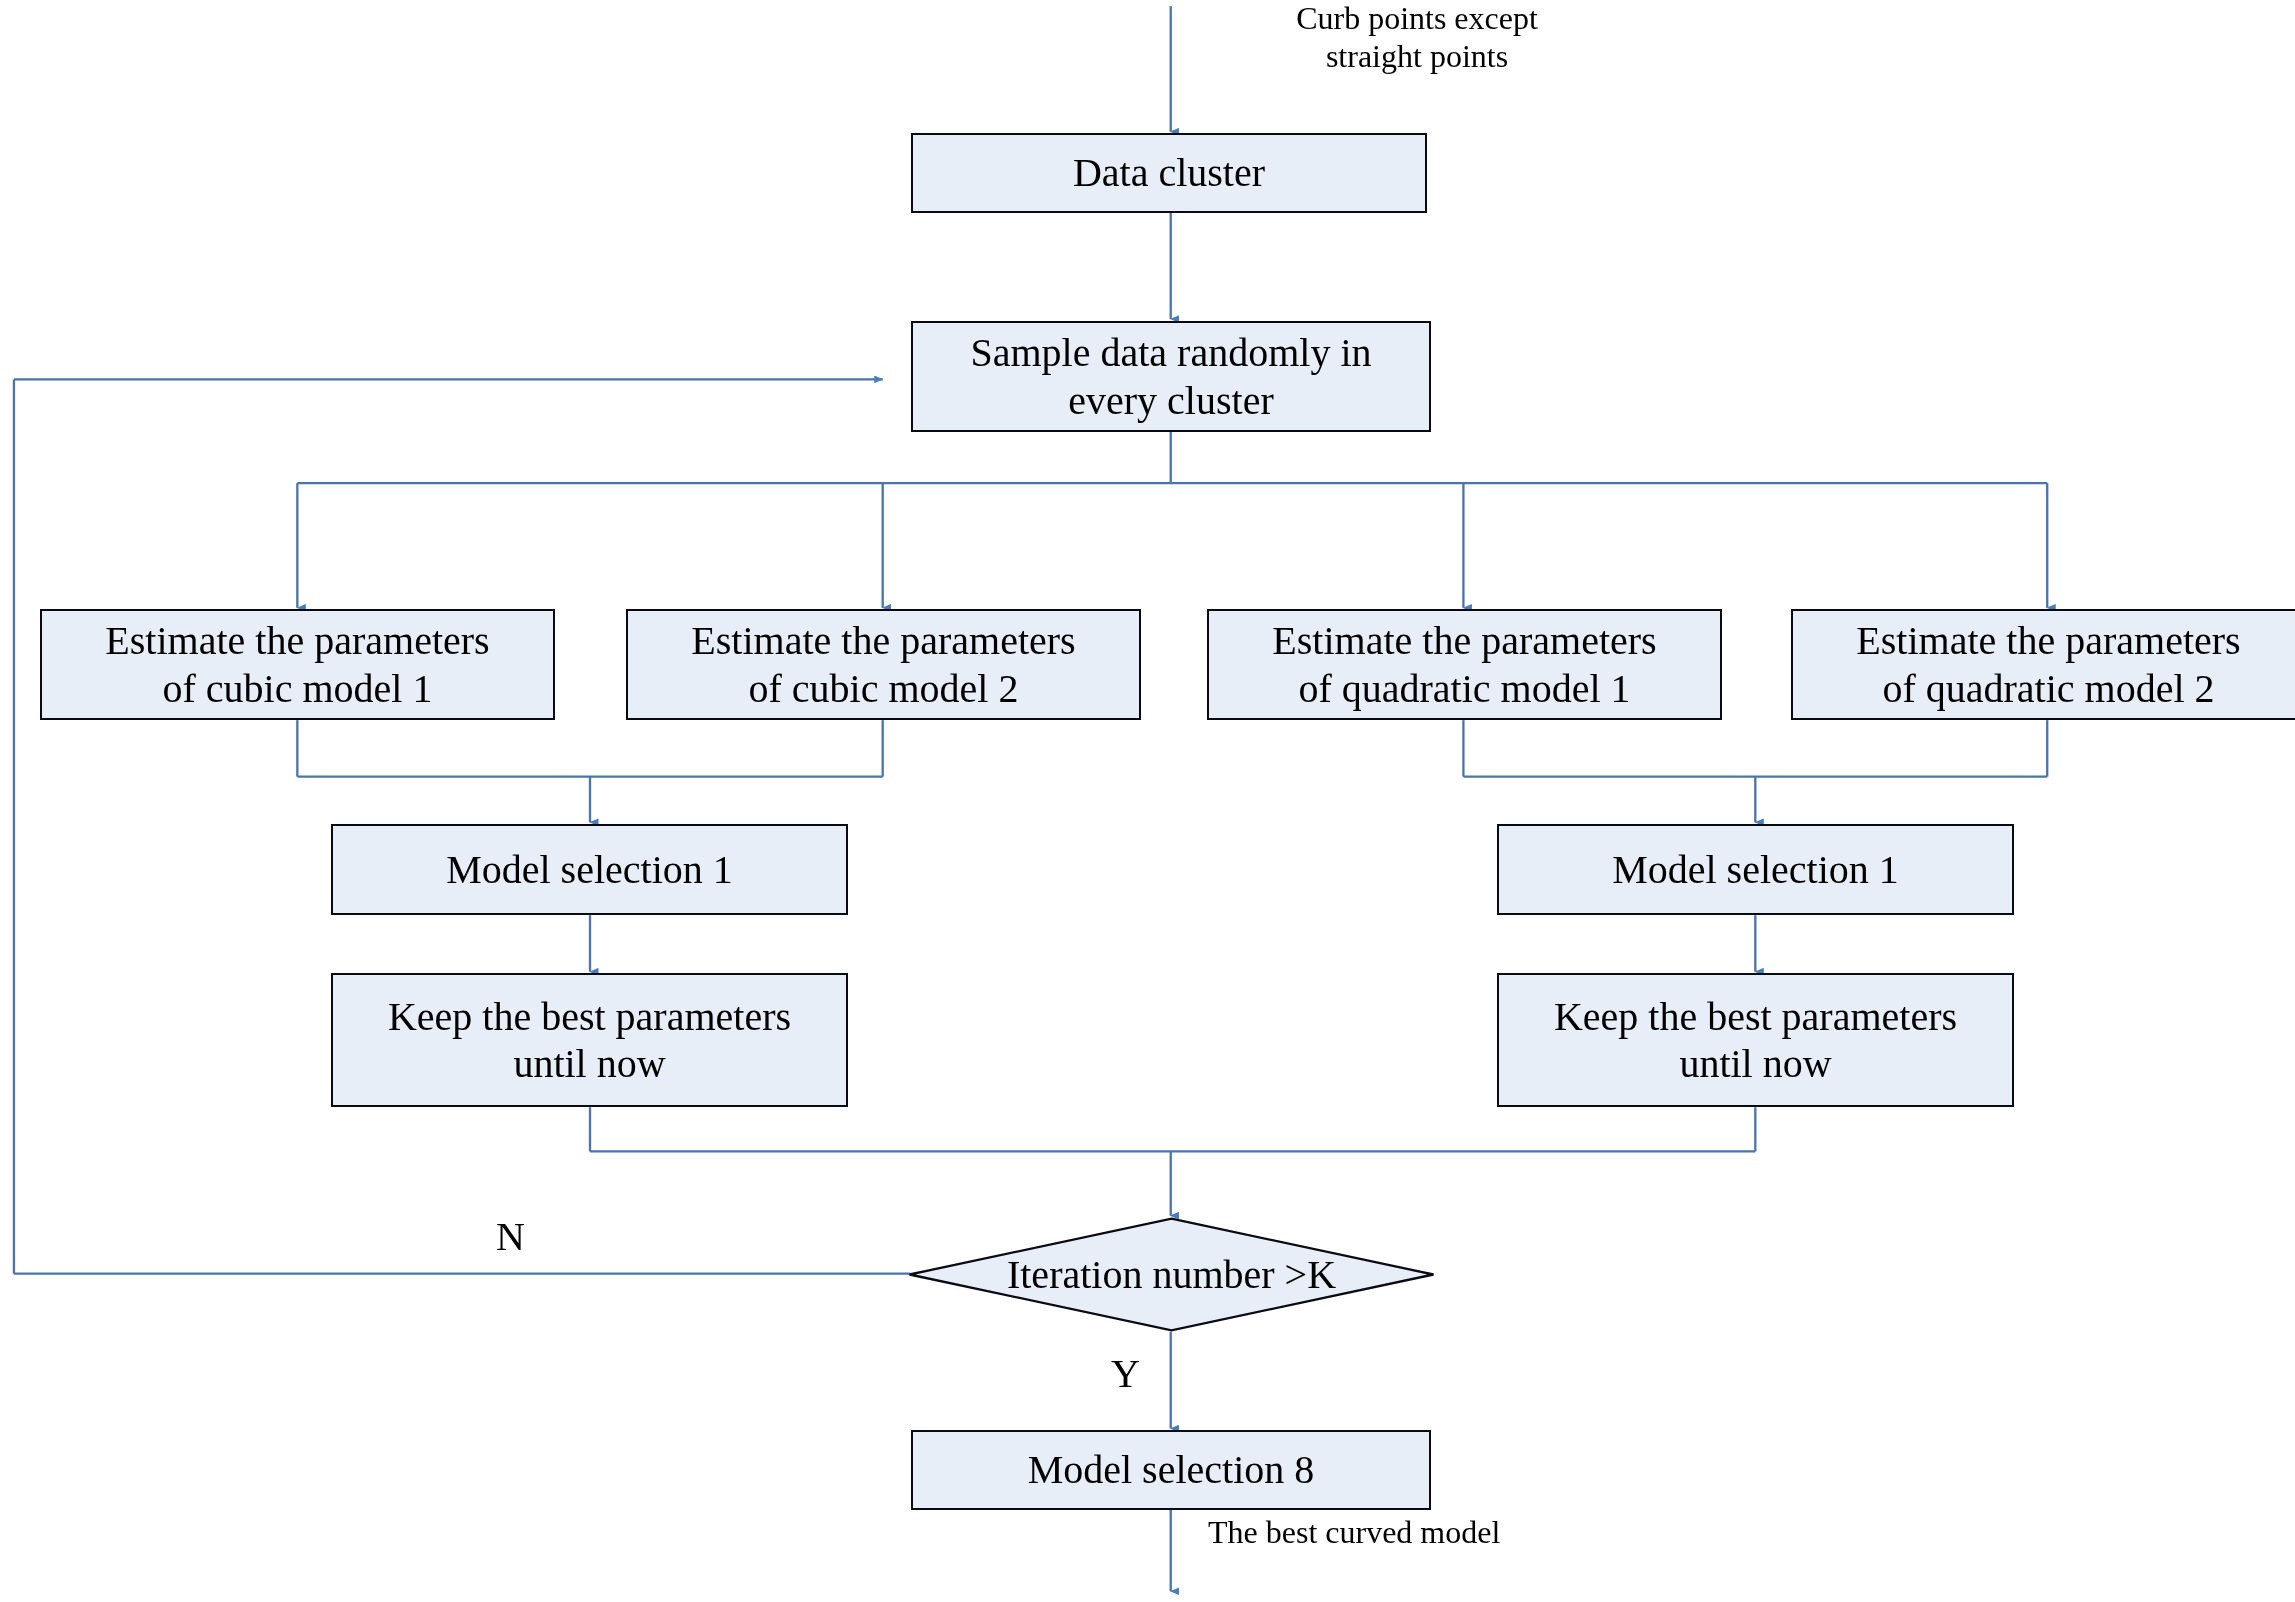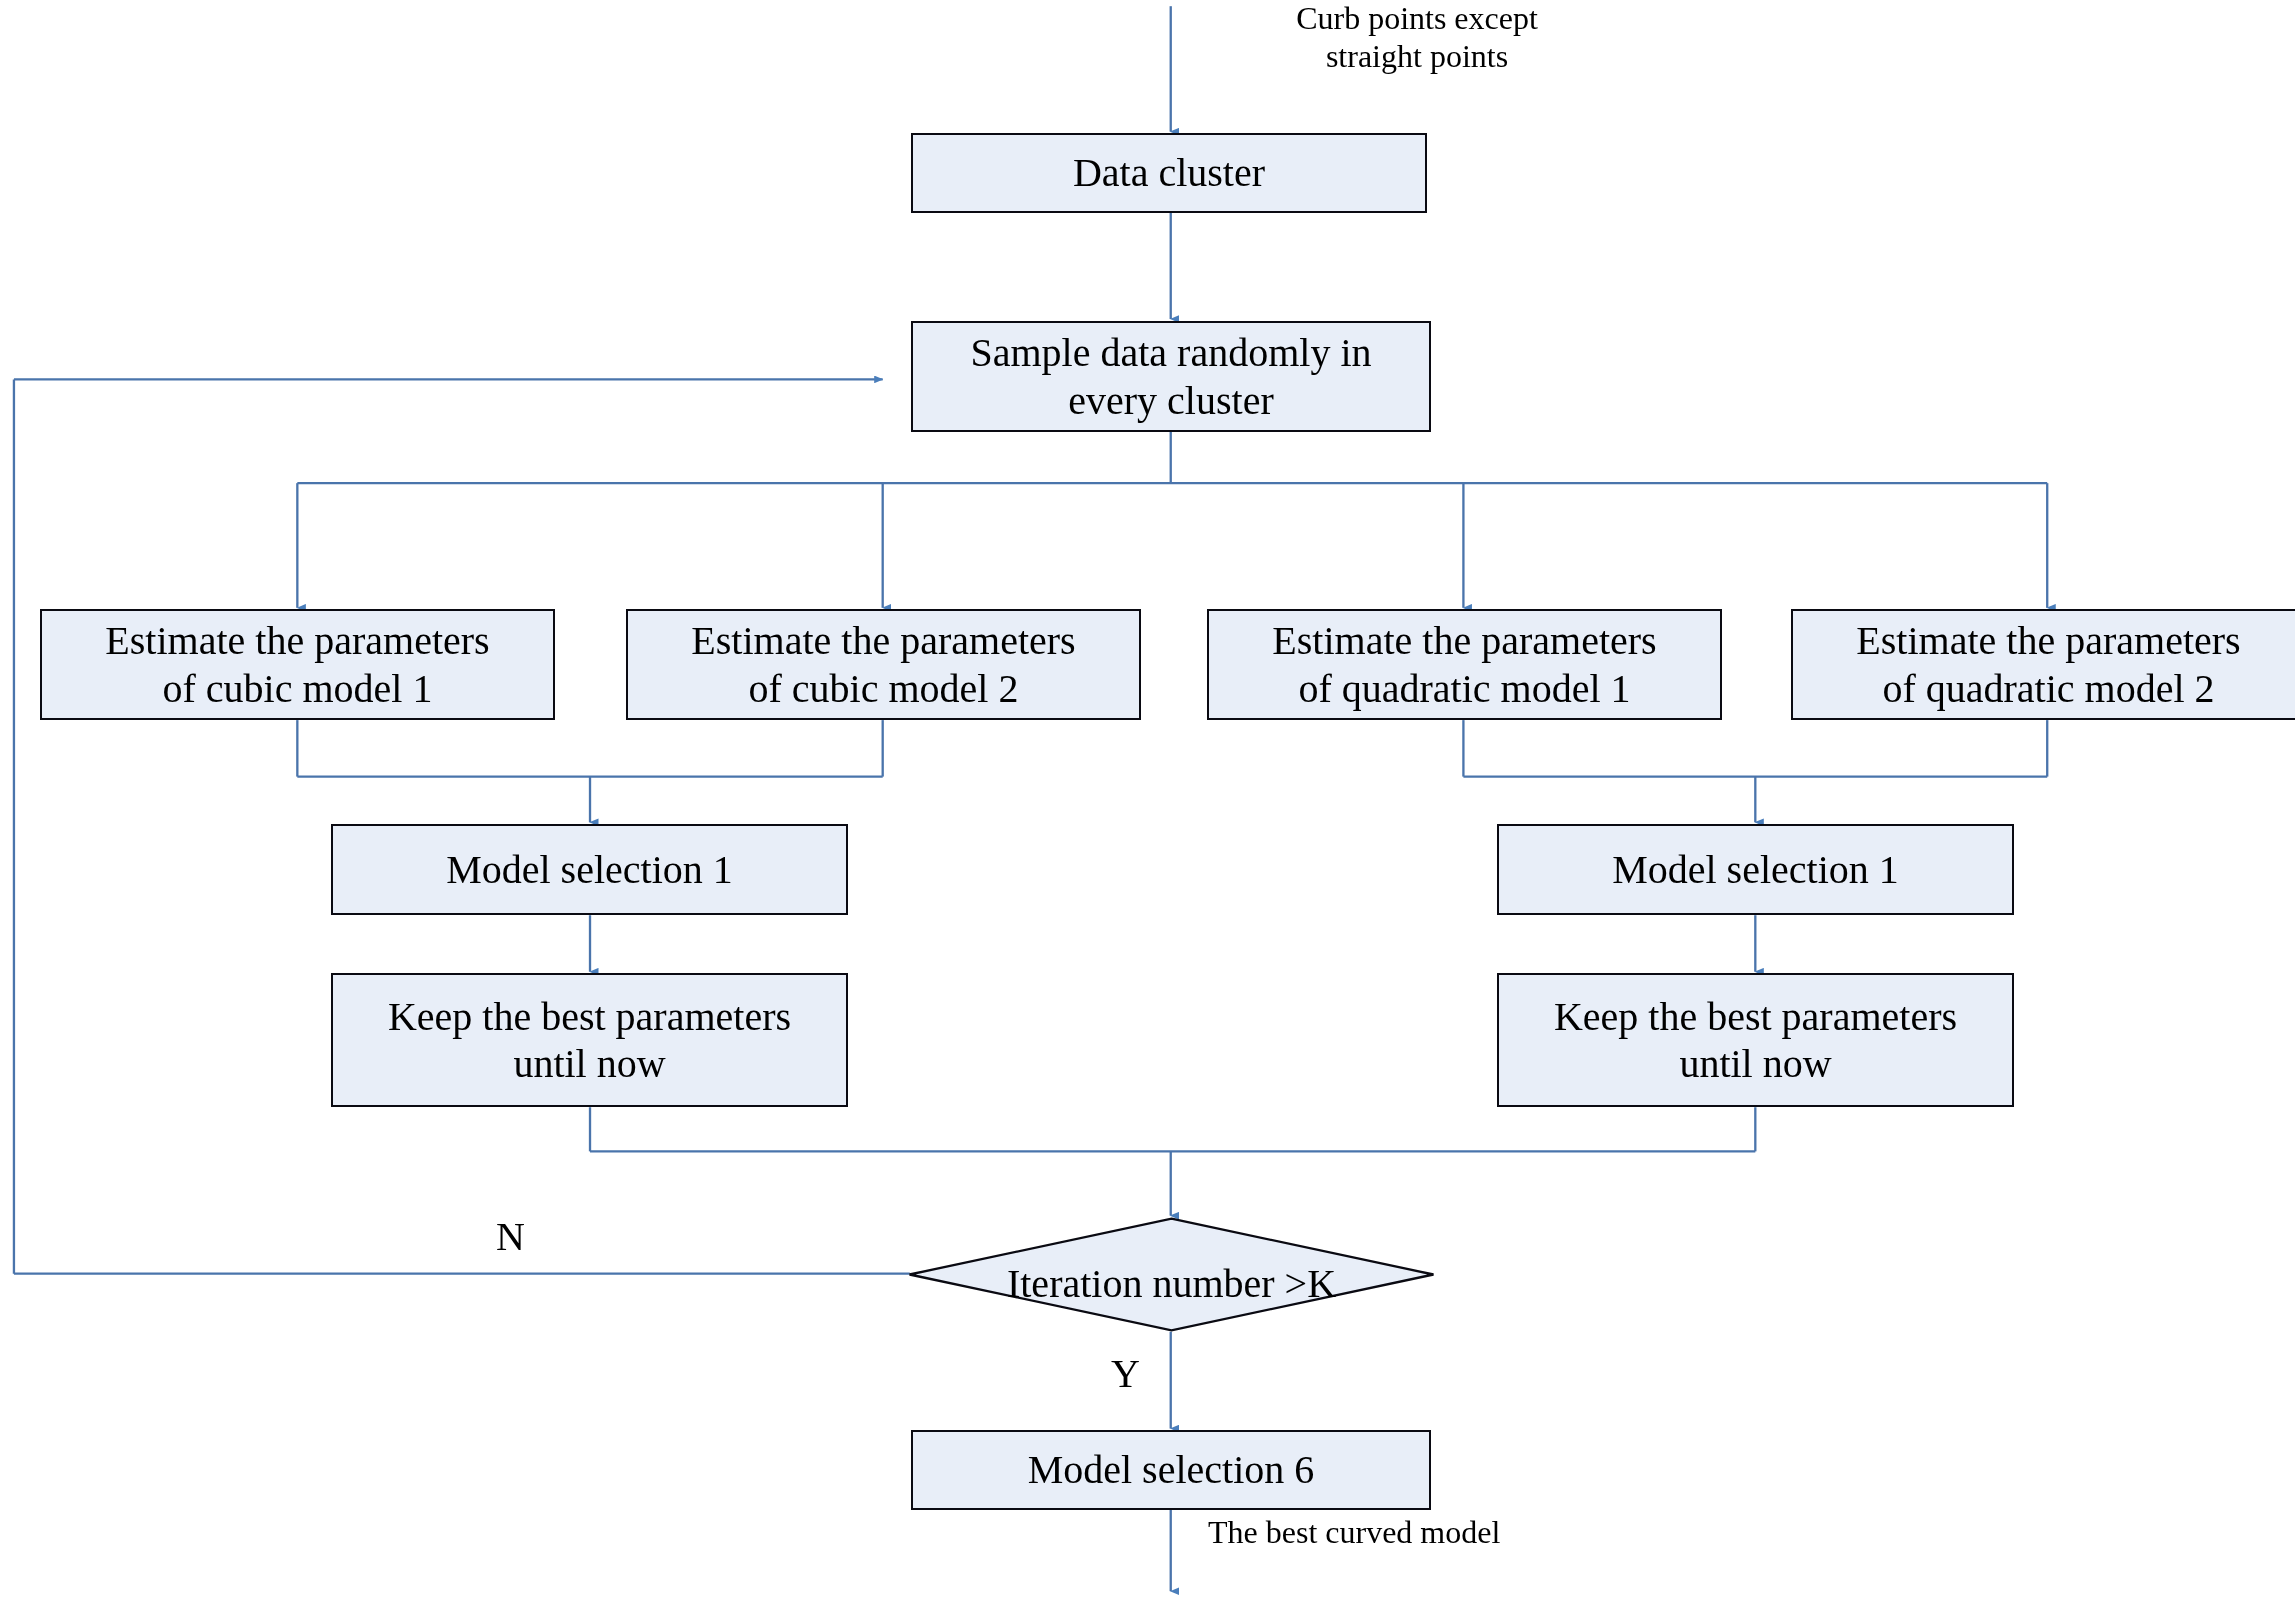--- a/index.html
+++ b/index.html
@@ -36,21 +36,21 @@
     white-space: pre-line;
     z-index: 3;
   }
   .diamond-wrap {
     position: absolute;
     z-index: 3;
   }
   .diamond-label {
     position: absolute;
     left: 0;
-    top: 9px;
+    top: 0;
     width: 100%;
     height: 100%;
     display: flex;
     align-items: center;
     justify-content: center;
     color: #000000;
     font-size: 40px;
     white-space: nowrap;
     z-index: 4;
   }
@@ -165,16 +165,16 @@
   <div class="node" style="left:1497px; top:973px; width:517px; height:134px;">Keep the best parameters
 until now</div>
 
   <div class="diamond-wrap" style="left:908px; top:1217px; width:527px; height:115px;">
     <svg width="527" height="115" viewBox="0 0 680 148">
       <polygon points="340,2 678,74 340,146 2,74" fill="#e8eef8" stroke="#0a0a12" stroke-width="3"></polygon>
     </svg>
     <div class="diamond-label">Iteration number &gt;K</div>
   </div>
 
-  <div class="node" style="left:911px; top:1430px; width:520px; height:80px;">Model selection 6</div>
+  <div class="node" style="left:911px; top:1430px; width:520px; height:80px;">Model selection 8</div>
 
 </div>
 
 
 </body></html>

